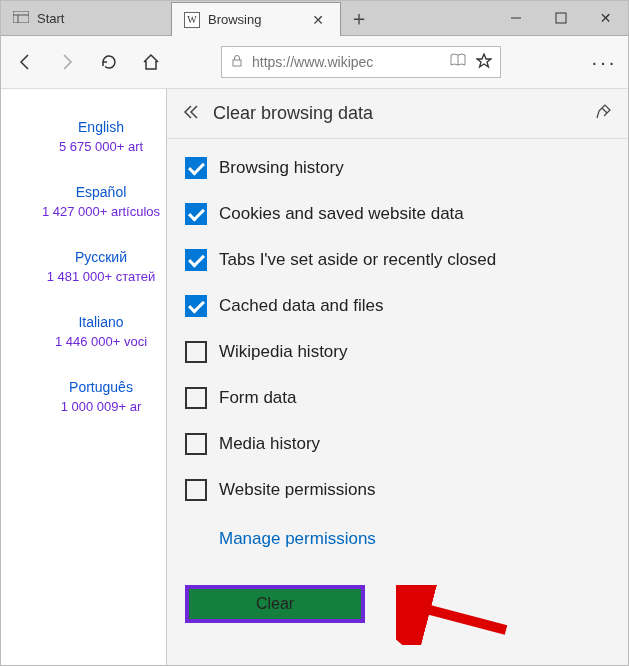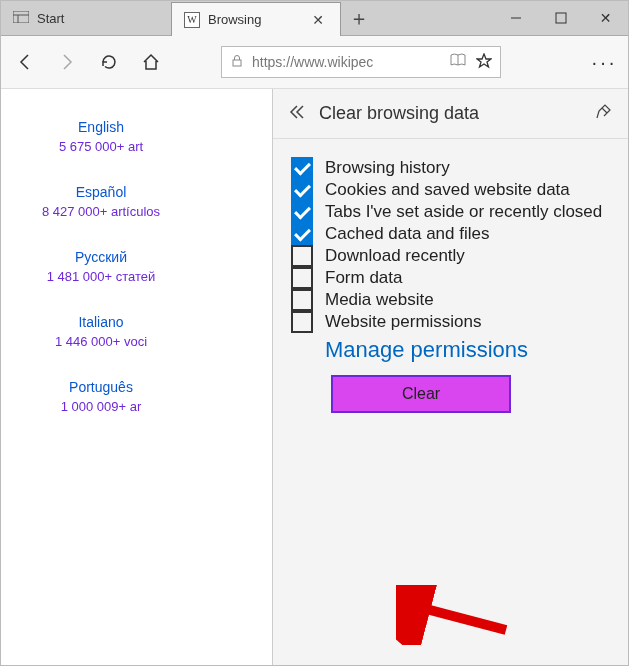--- a/index.html
+++ b/index.html
@@ -122,40 +122,40 @@
       width: 200px;
     }
     .lang { text-align: center; }
     .lang a { color: #0b57d0; font-size: 14px; text-decoration: none; }
     .lang .count { color: #6d28d9; font-size: 13px; margin-top: 4px; }
     .panel {
       position: absolute;
       top: 0;
       right: 0;
       bottom: 0;
-      width: 356px;
+      width: 462px;
       background: #f4f4f4;
       border-left: 1px solid #ccc;
     }
     .panel-header {
       height: 50px;
       display: flex;
       align-items: center;
       padding: 0 16px;
       gap: 12px;
       border-bottom: 1px solid #ddd;
       color: #333;
       font-size: 18px;
     }
     .panel-header .title { flex: 1; }
     .panel-body {
       padding: 18px 18px;
       display: flex;
       flex-direction: column;
-      gap: 0;
+      gap: 24px;
     }
     .chk-row {
       display: flex;
       align-items: center;
       gap: 12px;
       font-size: 17px;
       color: #222;
     }
     .chk {
       width: 22px;
@@ -173,36 +173,35 @@
     .chk.checked::after {
       content: "";
       width: 6px;
       height: 12px;
       border: solid #fff;
       border-width: 0 3px 3px 0;
       transform: rotate(45deg) translate(-1px, -1px);
     }
     .manage {
       color: #0067c0;
-      font-size: 22px;
+      font-size: 17px;
       margin-left: 34px;
       margin-top: 4px;
     }
     .clear-btn {
       width: 180px;
       height: 38px;
-      background: #d946ef;
-      border: 2px solid #6d28d9;
+      background: #15803d;
+      border: 4px solid #6d28d9;
       display: flex;
       align-items: center;
       justify-content: center;
       font-size: 16px;
       color: #222;
       margin-top: 12px;
-      margin-left: 40px;
     }
     .arrow {
       position: absolute;
       left: 395px;
       bottom: 20px;
       pointer-events: none;
     }
   </style>
 </head>
 <body>
@@ -286,21 +285,21 @@
 </div>
 
 <div class="content">
   <div class="wiki-links">
     <div class="lang">
       <a href="#">English</a>
       <div class="count">5 675 000+ art</div>
     </div>
     <div class="lang">
       <a href="#">Español</a>
-      <div class="count">8 427 000+ artículos</div>
+      <div class="count">1 427 000+ artículos</div>
     </div>
     <div class="lang">
       <a href="#">Русский</a>
       <div class="count">1 481 000+ статей</div>
     </div>
     <div class="lang">
       <a href="#">Italiano</a>
       <div class="count">1 446 000+ voci</div>
     </div>
     <div class="lang">
@@ -335,29 +334,29 @@
       <div class="chk-row">
         <span class="chk checked"></span>
         <span>Tabs I've set aside or recently closed</span>
       </div>
       <div class="chk-row">
         <span class="chk checked"></span>
         <span>Cached data and files</span>
       </div>
       <div class="chk-row">
         <span class="chk"></span>
-        <span>Download recently</span>
+        <span>Wikipedia history</span>
       </div>
       <div class="chk-row">
         <span class="chk"></span>
         <span>Form data</span>
       </div>
       <div class="chk-row">
         <span class="chk"></span>
-        <span>Media website</span>
+        <span>Media history</span>
       </div>
       <div class="chk-row">
         <span class="chk"></span>
         <span>Website permissions</span>
       </div>
       <div class="manage">Manage permissions</div>
       <div class="clear-btn">Clear</div>
     </div>
   </div>
 

